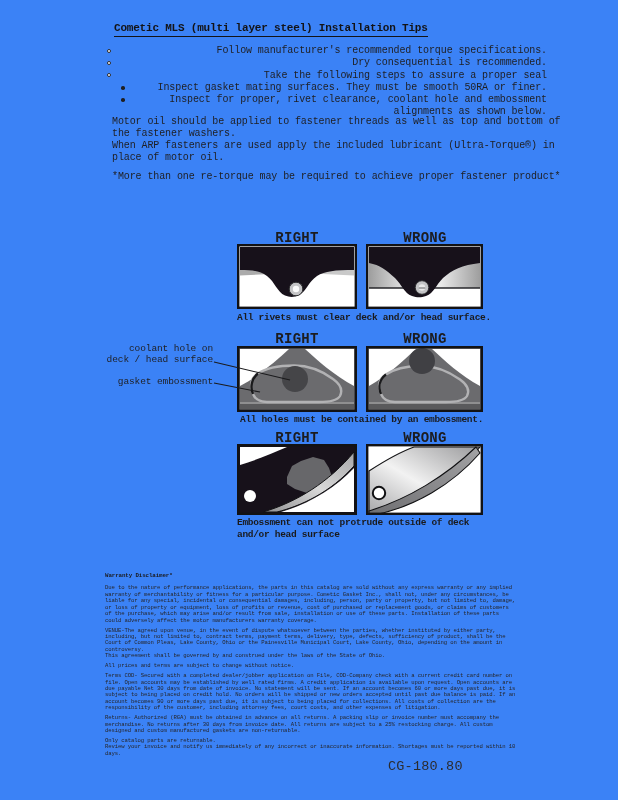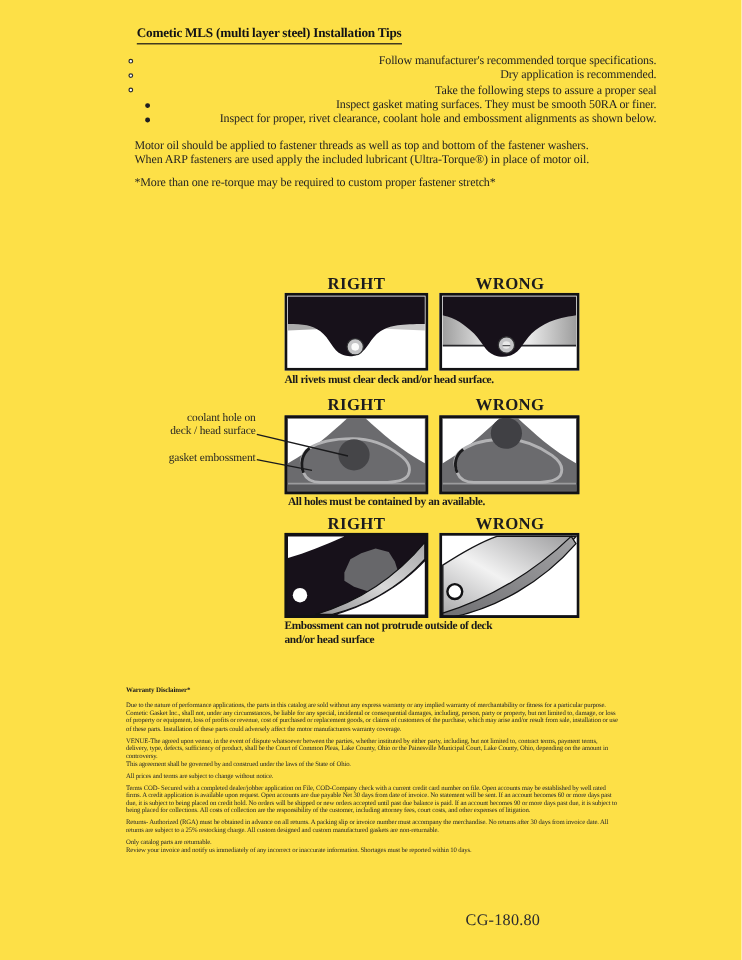--- a/index.html
+++ b/index.html
@@ -1,18 +1,18 @@
 <!DOCTYPE html>
 <html><head>
 <meta charset="utf-8">
 <style>
   html,body{margin:0;padding:0;background:#ffffff;}
   .page{
-    position:relative;width:618px;height:800px;background:#fde047;overflow:hidden;
-    font-family:Liberation Serif, serif;color:#1f1f22;
+    position:relative;width:618px;height:800px;background:#3b82f6;overflow:hidden;
+    font-family:Liberation Mono, monospace;color:#1f1f22;
   }
   .pre{white-space:pre-line;}
 
   
   .title{
     position:absolute;left:114px;top:22px;
     font-size:11px;font-weight:bold;letter-spacing:-0.2px;color:#131316;
     border-bottom:1.5px solid #131316;padding-bottom:2px;display:inline-block;
   }
 
@@ -63,40 +63,40 @@
 
   <div class="title">Cometic MLS (multi layer steel) Installation Tips</div>
 
   <div class="tips">
     <div class="tip-row">
       <span class="tip-marker"></span>
       <span>Follow manufacturer's recommended torque specifications.</span>
     </div>
     <div class="tip-row">
       <span class="tip-marker"></span>
-      <span>Dry application is recommended.</span>
+      <span>Dry consequential is recommended.</span>
     </div>
     <div class="tip-row">
       <span class="tip-marker"></span>
       <span>Take the following steps to assure a proper seal</span>
     </div>
     <div class="sub-row">
       <span class="sub-marker"></span>
       <span>Inspect gasket mating surfaces.  They must be smooth 50RA or finer.</span>
     </div>
     <div class="sub-row">
       <span class="sub-marker"></span>
       <span>Inspect for proper, rivet clearance, coolant hole and embossment alignments as shown below.</span>
     </div>
   </div>
 
   <div class="diesel">
     <p class="pre">Motor oil should be applied to fastener threads as well as top and bottom of the fastener washers.
 When ARP fasteners are used apply the included lubricant (Ultra-Torque®) in place of motor oil.</p>
-    <p>*More than one re-torque may be required to custom proper fastener stretch*</p>
+    <p>*More than one re-torque may be required to achieve proper fastener product*</p>
   </div>
 
   <div class="figures">
 
     <div class="fig-label" style="left:237px;top:230px;">RIGHT</div>
     <div class="fig-label" style="left:365px;top:230px;">WRONG</div>
 
     <svg class="fig-panel" style="left:237px;top:244px;" width="120" height="65" viewBox="0 0 120 65">
       <rect x="0" y="0" width="120" height="65" fill="#ffffff"></rect>
       <path d="M3,26 C16,25.5 31,26 45,29.5 L3,31.5 Z" fill="#ababab"></path>
@@ -157,21 +157,21 @@
       <path d="M20,28.5 C13.5,33.5 12,41 15,48" fill="none" stroke="#1a1a1c" stroke-width="2.4"></path>
       <circle cx="56" cy="15" r="13" fill="#404044"></circle>
       <rect x="1.2" y="1.2" width="114.6" height="63.6" fill="none" stroke="#121214" stroke-width="2.4"></rect>
     </svg>
 
     <svg class="leader-svg" width="95" height="45" viewBox="0 0 95 45">
       <line x1="4" y1="7" x2="80" y2="25" stroke="#1a1a1c" stroke-width="1.1"></line>
       <line x1="4" y1="28" x2="50" y2="37" stroke="#1a1a1c" stroke-width="1.1"></line>
     </svg>
 
-    <div class="fig-caption" style="left:240px;top:414px;">All holes must be contained by an available.</div>
+    <div class="fig-caption" style="left:240px;top:414px;">All holes must be contained by an embossment.</div>
 
     <div class="fig-label" style="left:237px;top:430px;">RIGHT</div>
     <div class="fig-label" style="left:365px;top:430px;">WRONG</div>
 
     <svg class="fig-panel" style="left:237px;top:444px;" width="120" height="71" viewBox="0 0 120 71">
       <defs>
         <linearGradient id="g5" x1="0" y1="1" x2="1" y2="0">
           <stop offset="0" stop-color="#8f8f91"></stop>
             <stop offset="0.5" stop-color="#d9d9d9"></stop>
             <stop offset="1" stop-color="#a7a7a9"></stop>

